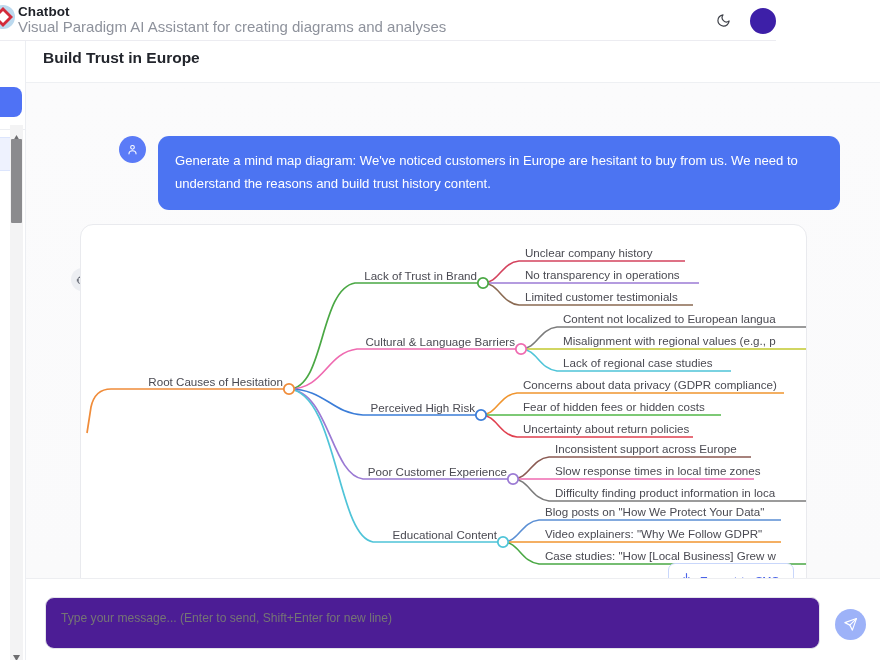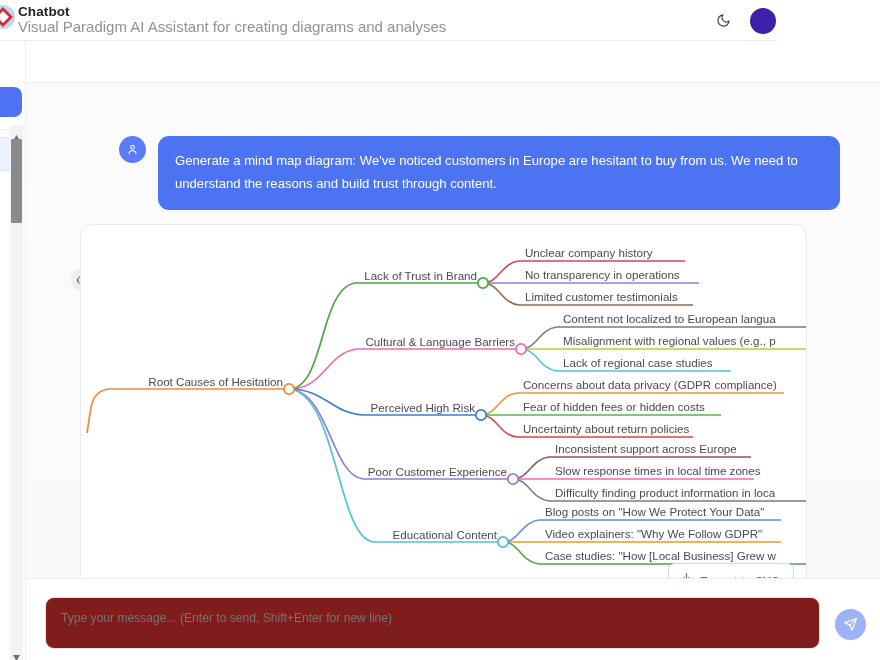--- a/index.html
+++ b/index.html
@@ -139,21 +139,21 @@
     font-size: 11.6px; font-weight: bold; color: #4a63e8; letter-spacing: .1px;
   }
 
   
   .composer {
     position: absolute; left: 0; top: 537px; width: 854px; height: 82px;
     background: #ffffff; border-top: 1px solid #edeef1;
   }
   .input-box {
     position: absolute; left: 19px; top: 18px; width: 775px; height: 52px;
-    border: 1px solid #e4e5ea; border-radius: 9px; background: #7f1d1d;
+    border: 1px solid #e4e5ea; border-radius: 9px; background: #4c1d95;
     display: flex; align-items: flex-start;
   }
   .input-ph {
     font-size: 12.1px; color: #9a9ba4; padding: 13px 0 0 15px;
     width: 100%; border: none; outline: none; background: transparent;
     font-family: "Liberation Sans", sans-serif;
   }
   .send-btn {
     position: absolute; left: 809px; top: 30px; width: 31px; height: 31px;
     border-radius: 50%; background: #9db2f8;
@@ -203,32 +203,33 @@
   <div class="sc-thumb"></div>
   <div class="sc-arrow-down">
     <svg width="9" height="8" viewBox="0 0 9 8">
         <path d="M4.5 7 L8 1 L1 1 Z" fill="#6d6d70"></path>
       </svg>
   </div>
 </div>
 
 <div class="main">
 
+  <div class="chat-title">Build Trust in Europe</div>
   <div class="title-rule"></div>
 
   <div class="convo">
 
     <div class="user-row">
       <div class="user-avatar">
         <svg width="13" height="13" viewBox="0 0 24 24" fill="none" stroke="#ffffff" stroke-width="2" stroke-linecap="round" stroke-linejoin="round">
           <circle cx="12" cy="8" r="3.4"></circle>
           <path d="M5.5 20c0-3.6 2.9-5.6 6.5-5.6s6.5 2 6.5 5.6"></path>
         </svg>
       </div>
-      <div class="user-bubble">Generate a mind map diagram: We've noticed customers in Europe are hesitant to buy from us. We need to understand the reasons and build trust through content.</div>
+      <div class="user-bubble">Generate a mind map diagram: We've noticed customers in Europe are hesitant to buy from us. We need to understand the reasons and build trust history content.</div>
     </div>
 
     <div class="bot-avatar">
       <svg width="13" height="13" viewBox="0 0 24 24" fill="none" stroke="#5d616c" stroke-width="1.8" stroke-linecap="round" stroke-linejoin="round">
         <rect x="4" y="8" width="16" height="11" rx="2.4"></rect>
         <circle cx="9" cy="13" r="1.3" fill="#5d616c" stroke="none"></circle>
         <circle cx="15" cy="13" r="1.3" fill="#5d616c" stroke="none"></circle>
         <path d="M12 8V5"></path>
           <path d="M2.5 12v3"></path>
           <path d="M21.5 12v3"></path>

